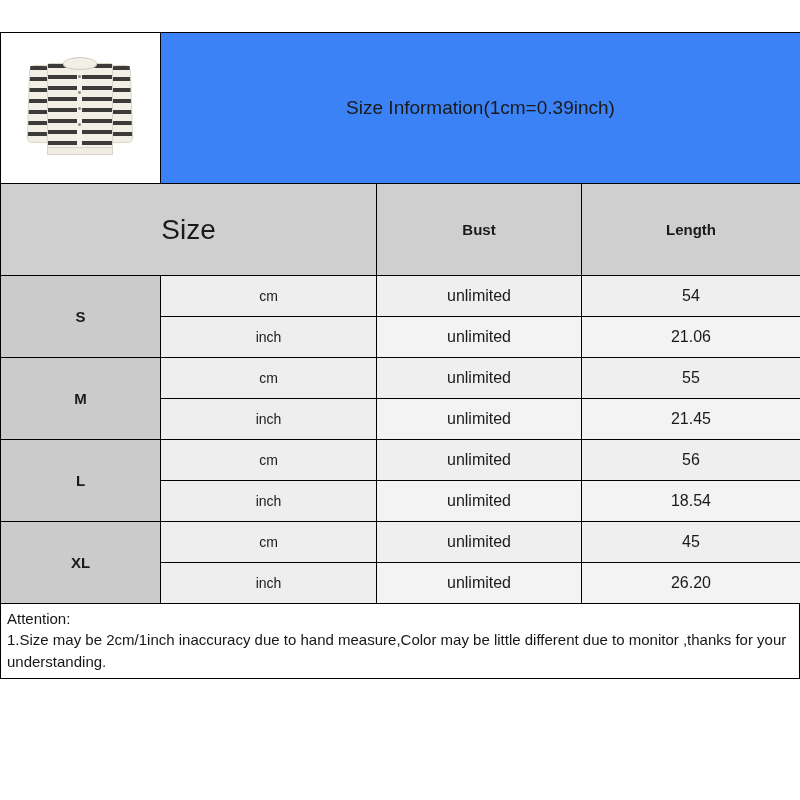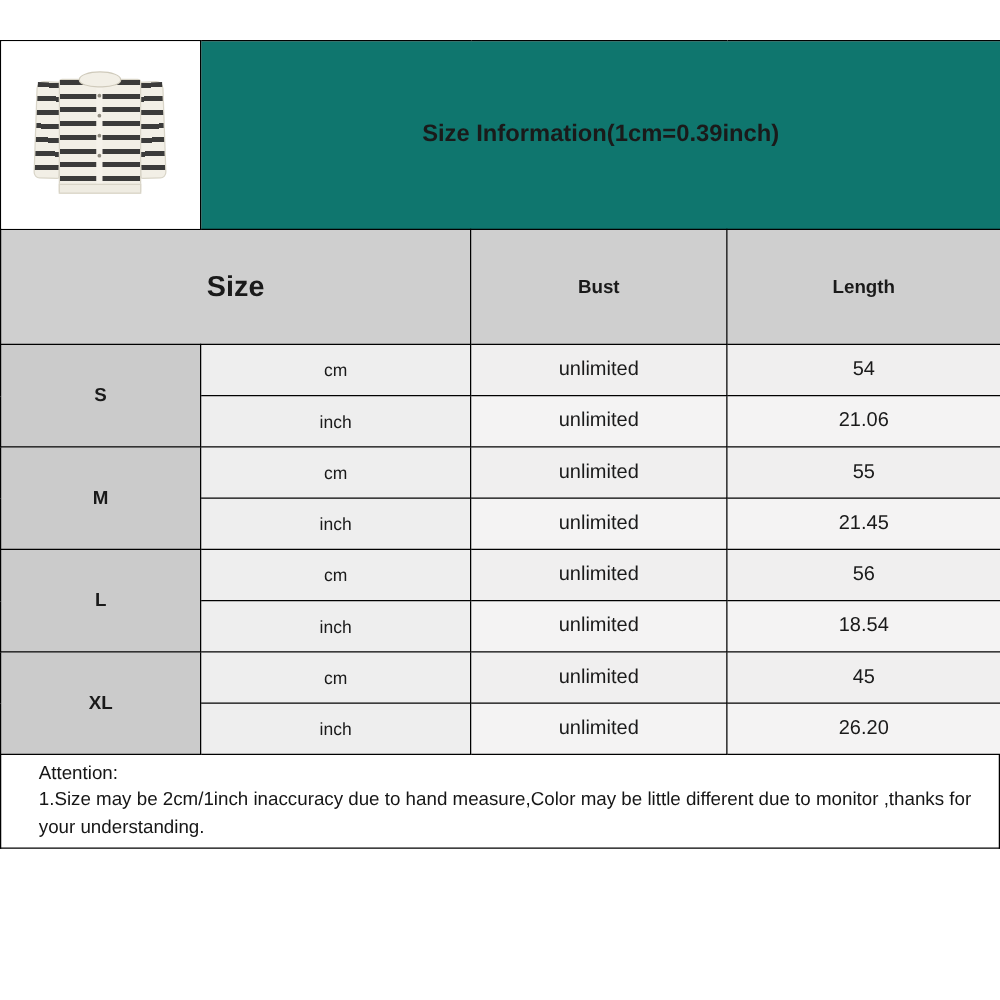--- a/index.html
+++ b/index.html
@@ -101,34 +101,34 @@
   }
   .sw .hem {
     position: absolute;
     left: 20px; top: 106px;
     width: 66px; height: 8px;
     background: #efece2;
     border: 1px solid #d9d5c8;
   }
 
   .title-cell {
-    background: #0f766e;
+    background: #3b82f6;
     height: 150px;
     font-size: 19px;
-    font-weight: bold;
+    font-weight: normal;
     color: #111111;
   }
 
   .hdr {
     background: #cfcfcf;
     height: 92px;
   }
   .hdr-size {
-    font-size: 23px;
-    font-weight: bold;
+    font-size: 28px;
+    font-weight: normal;
   }
   .hdr-lbl {
     font-size: 15px;
     font-weight: bold;
   }
 
   .size-cell {
     background: #cbcbcb;
     font-size: 15px;
     font-weight: bold;
@@ -151,21 +151,21 @@
     left: 0; top: 604px;
     width: 800px;
     border: 1px solid #000000;
     border-top: none;
     padding: 4px 6px 6px 6px;
     background: #ffffff;
     font-size: 15px;
     line-height: 1.42;
     color: #161616;
   }
-  .attention div { white-space: normal; margin-left: 24px; }
+  .attention div { white-space: normal; }
 </style>
 </head>
 <body>
 
 <div id="root">
 
   <table class="sizechart">
     <colgroup>
       <col class="c-size">
       <col class="c-unit">

